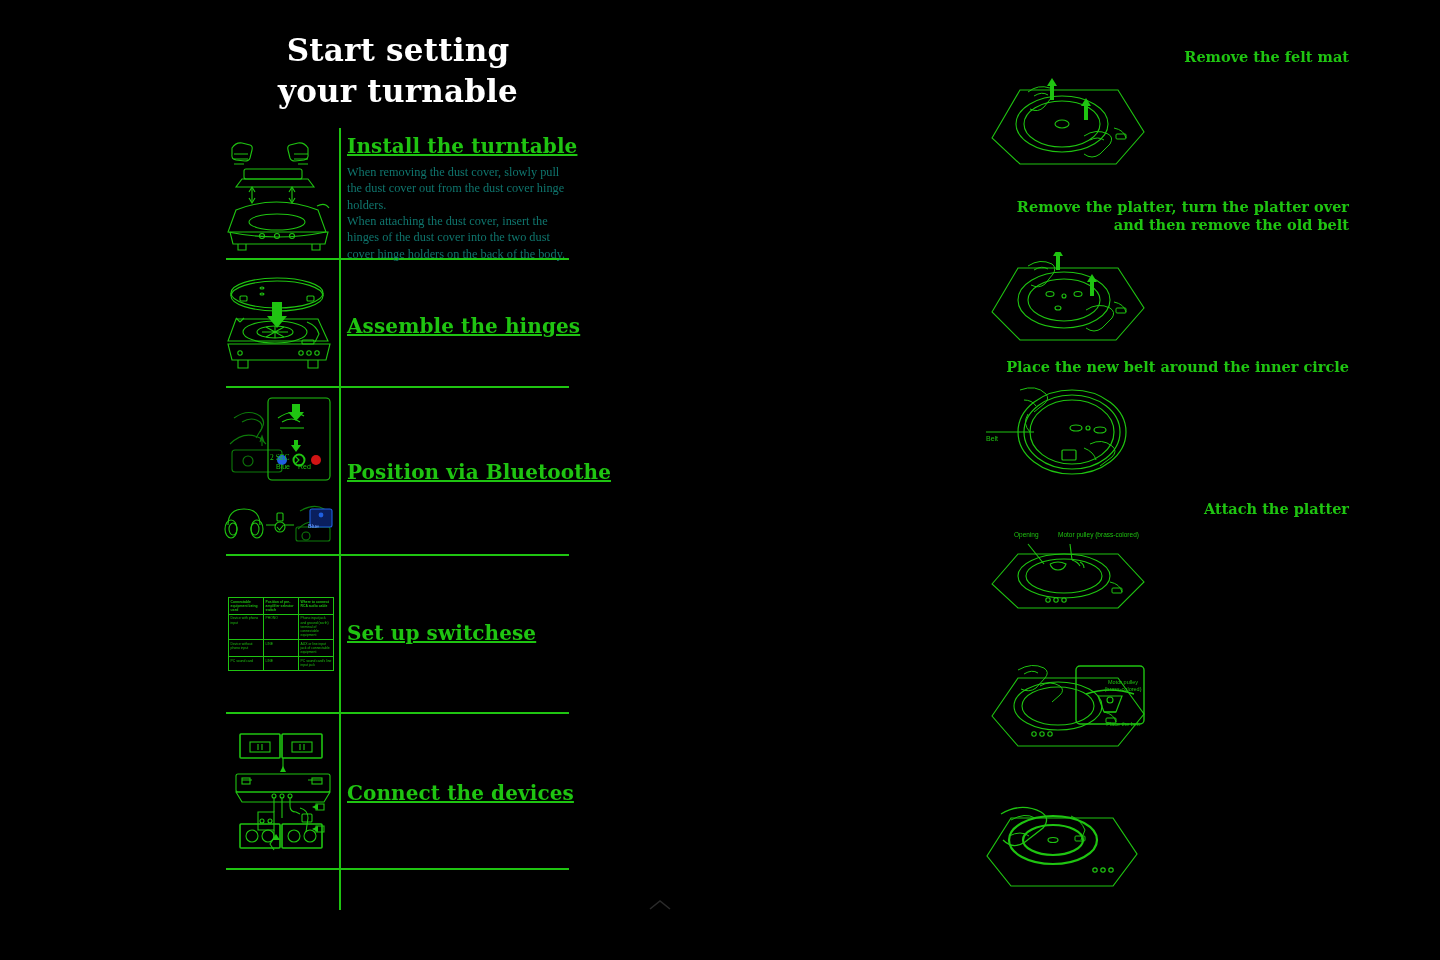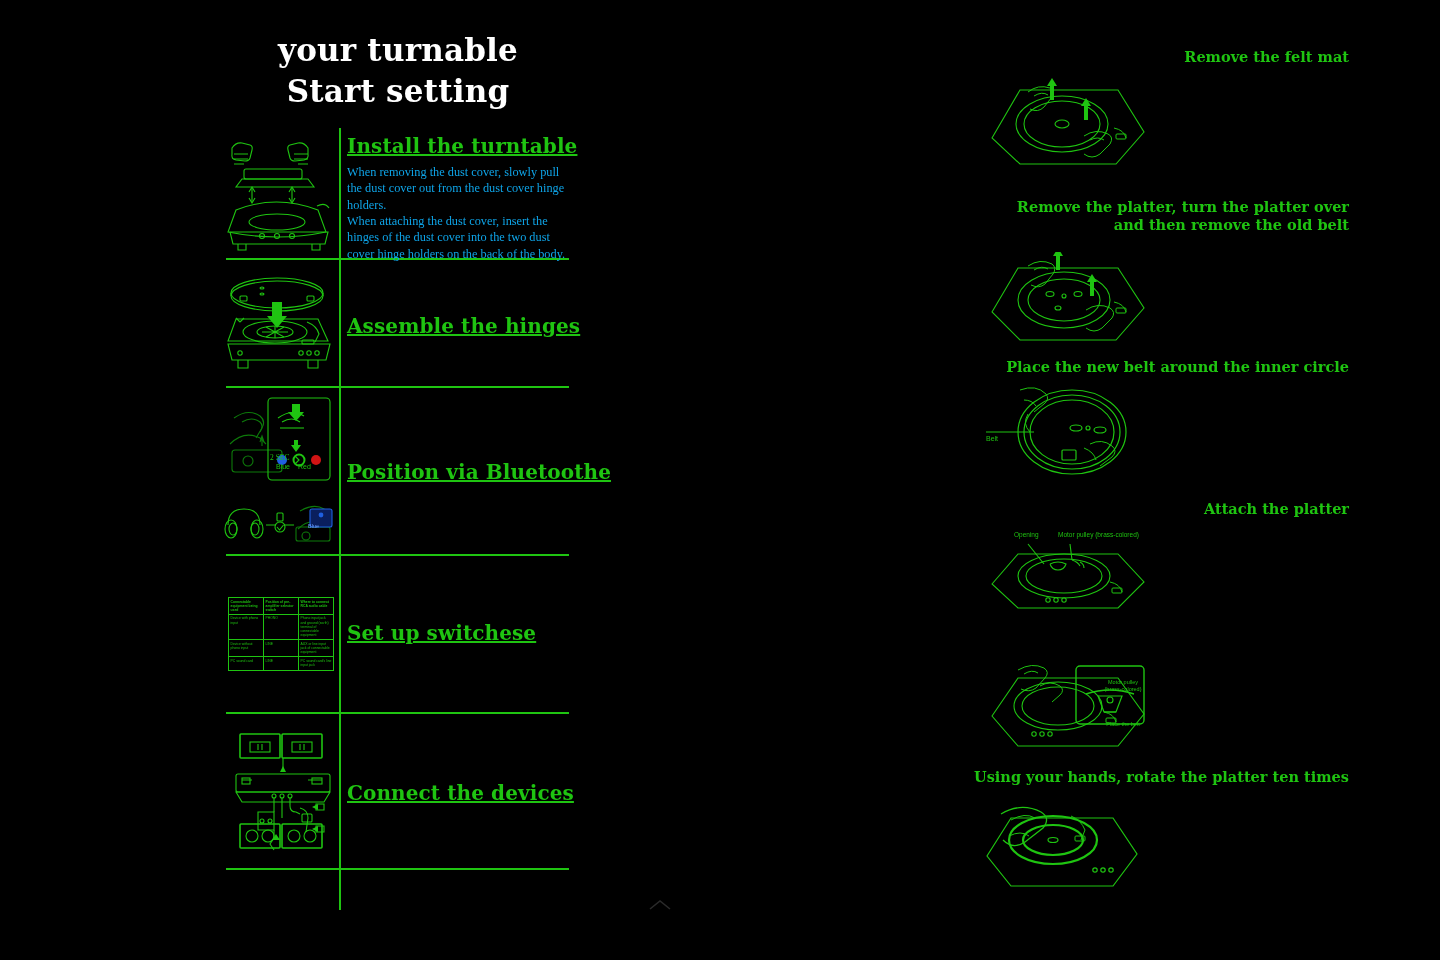--- a/index.html
+++ b/index.html
@@ -26,21 +26,21 @@
   .step-head {
     color: #1fc411;
     font-family: "DejaVu Serif", serif;
     font-weight: bold;
     font-size: 20px;
     letter-spacing: 0.1px;
     white-space: nowrap;
     text-decoration: underline;
   }
   .step-body {
-    color: #0ea5e9;
+    color: #0f766e;
     font-family: "Liberation Serif", serif;
     font-size: 12.3px;
     line-height: 1.33;
     width: 224px;
     margin-top: 6px;
   }
 
   
   .vrule {
     position: absolute;
@@ -77,22 +77,22 @@
     left: 648px; top: 898px;
     width: 24px; height: 14px;
   }
 </style>
 </head>
 <body>
 
 <div class="page">
 
   <div class="title">
+    <div>Start setting</div>
     <div>your turnable</div>
-    <div>Start setting</div>
   </div>
 
   <div class="vrule"></div>
 
   <div class="hrule" style="top:258px"></div>
   <div class="hrule" style="top:386px"></div>
   <div class="hrule" style="top:554px"></div>
   <div class="hrule" style="top:712px"></div>
   <div class="hrule" style="top:868px"></div>
 
@@ -381,21 +381,20 @@
       <circle cx="122" cy="40" r="3"></circle>
       <path d="M116 52 h12" stroke-width="1.2"></path>
     </svg>
   </div>
   <div style="position:absolute; left:1091px; top:679px; width:64px; text-align:center; color:#1fc411; font-family:'Liberation Sans',sans-serif; font-size:5.5px; line-height:1.3">
     <div>Motor pulley</div>
     <div>(brass-colored)</div>
   </div>
   <div style="position:absolute; left:1091px; top:721px; width:64px; text-align:center; color:#1fc411; font-family:'Liberation Sans',sans-serif; font-size:5.5px">Place the belt</div>
 
-  <div class="r-head" style="top:768px">Using your hands, rotate the platter ten times</div>
   <div class="r-ill" style="left:975px; top:796px">
     <svg width="170" height="96" viewBox="0 0 170 96" fill="none" stroke="#1fc411" stroke-width="1.2">
       <path d="M12 60 l24-38 h102 l24 36 -24 32 h-102z"></path>
       <ellipse cx="78" cy="44" rx="44" ry="24" stroke-width="2.2"></ellipse>
       <ellipse cx="78" cy="44" rx="30" ry="15" stroke-width="2.2"></ellipse>
       <ellipse cx="78" cy="44" rx="5" ry="2.5"></ellipse>
       <path d="M96 20 q10 4 14 14 l-4 10" stroke-width="1"></path>
       <rect x="100" y="40" width="10" height="5" rx="1" stroke-width="1"></rect>
       <path d="M26 18 q20-12 40-2 q10 6 2 16 l-18 14 q-12 8-22-2" stroke-width="1.3"></path>
       <path d="M36 24 q14-8 24-2" stroke-width="1"></path>

